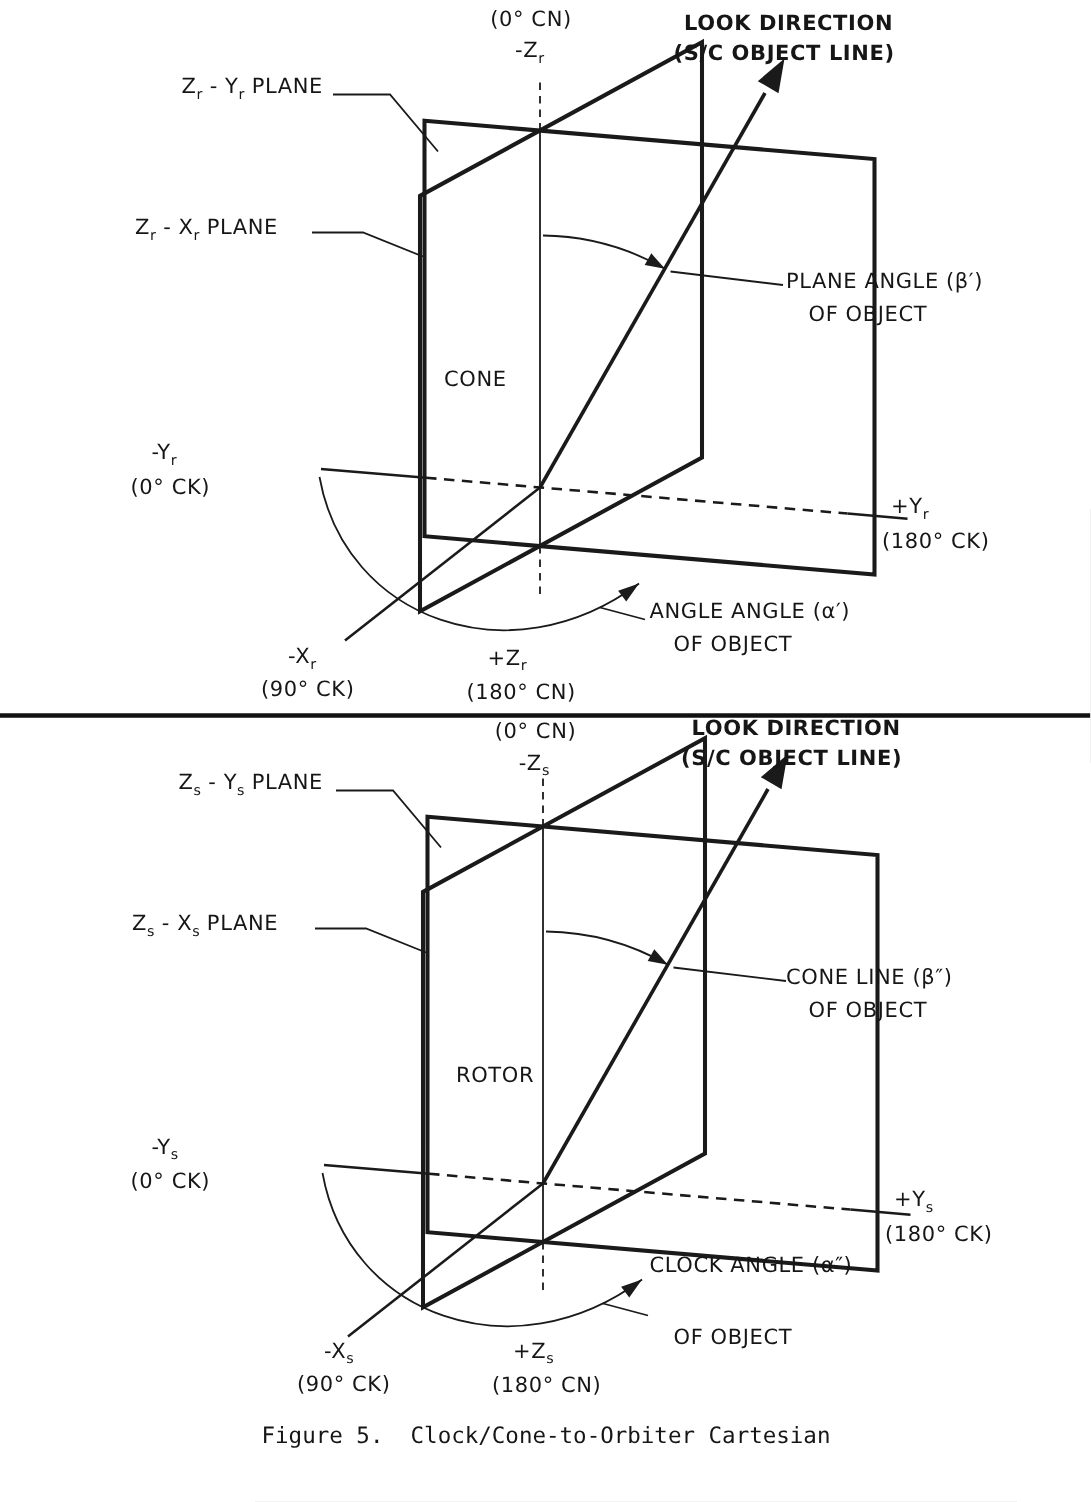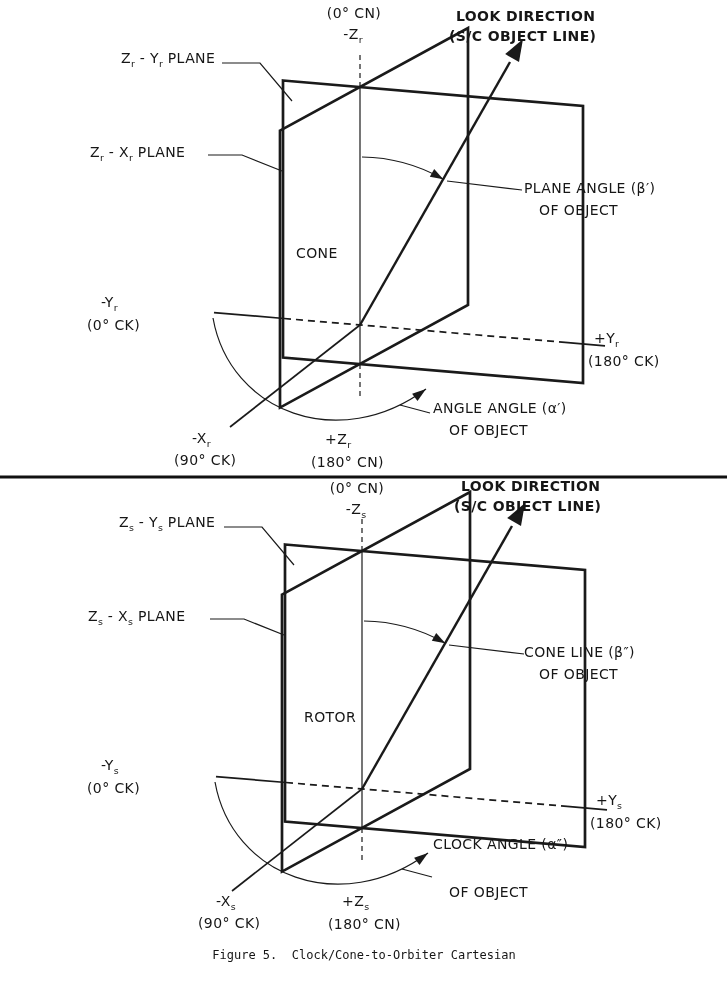--- a/index.html
+++ b/index.html
@@ -20,21 +20,21 @@
   .divider{stroke:#111;stroke-width:3;}
   .lbl{
     position:absolute;font-size:14px;line-height:1.28;letter-spacing:.4px;
     white-space:pre;color:#161616;
   }
   .lbl sub{font-size:9.5px;line-height:0;letter-spacing:0;}
   .ctr{transform:translateX(-50%);}
   .b{font-weight:bold;}
   .cap{
     position:absolute;font-family:"DejaVu Sans Mono","Liberation Mono",monospace;
-    font-size:12px;letter-spacing:0;white-space:pre;transform:translateX(-50%);
+    font-size:15px;letter-spacing:0;white-space:pre;transform:translateX(-50%);
   }
 </style>
 </head>
 <body>
 
 <div class="stage">
 
   <svg width="727" height="1001" viewBox="0 0 727 1001">
     <defs>
       <g id="coordfig">

